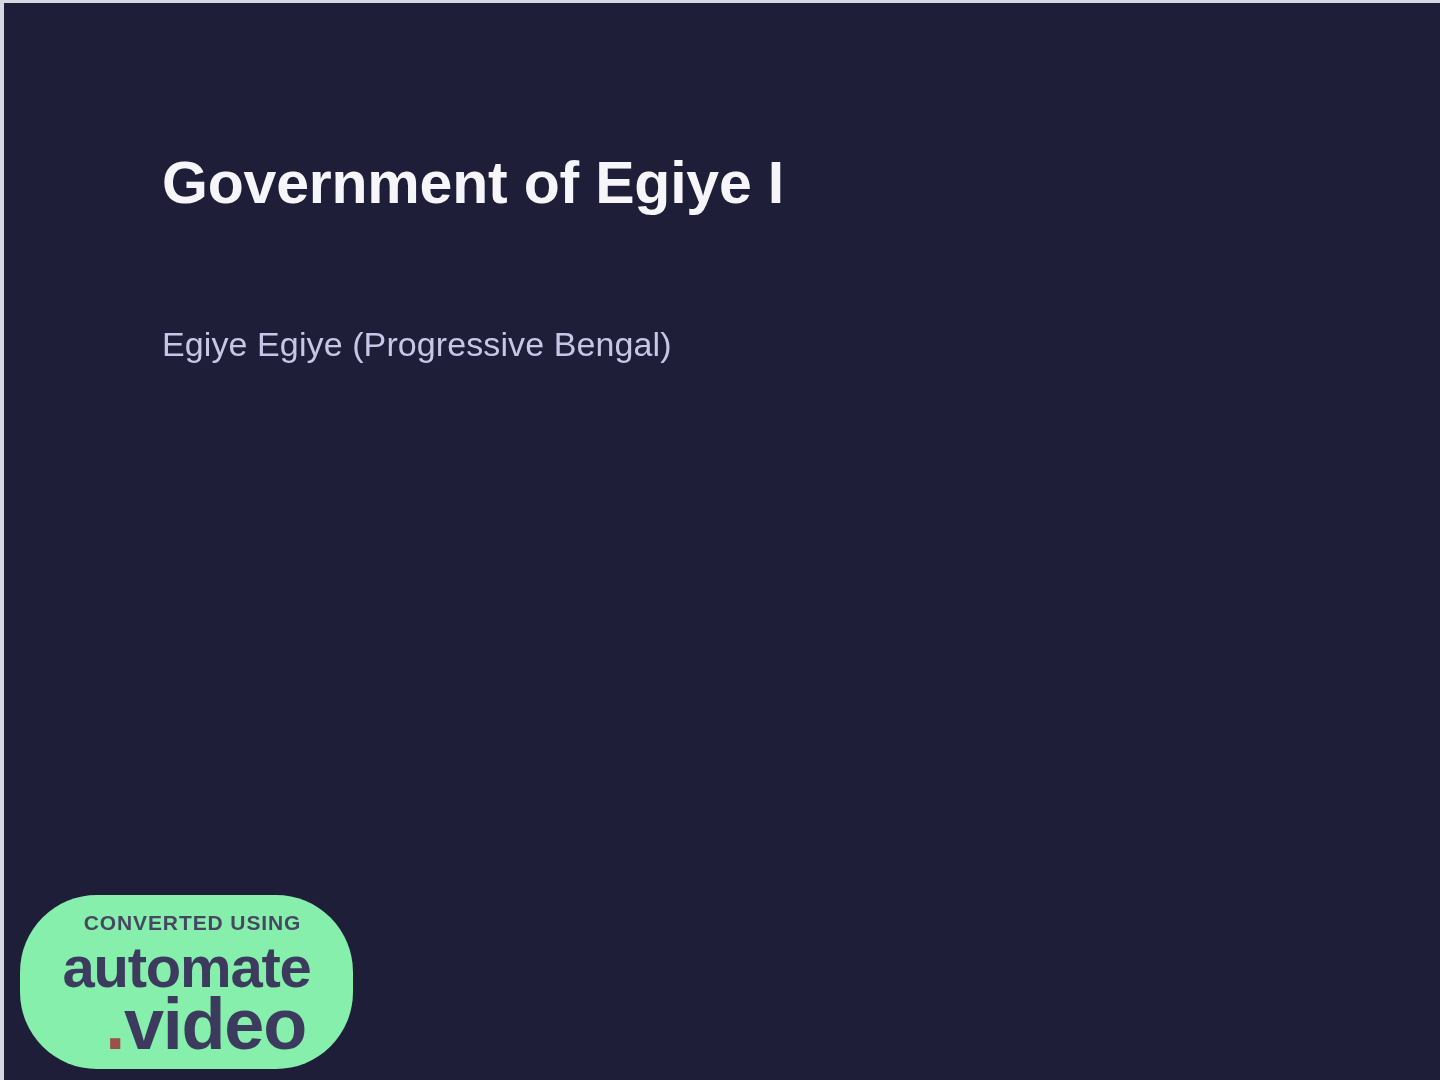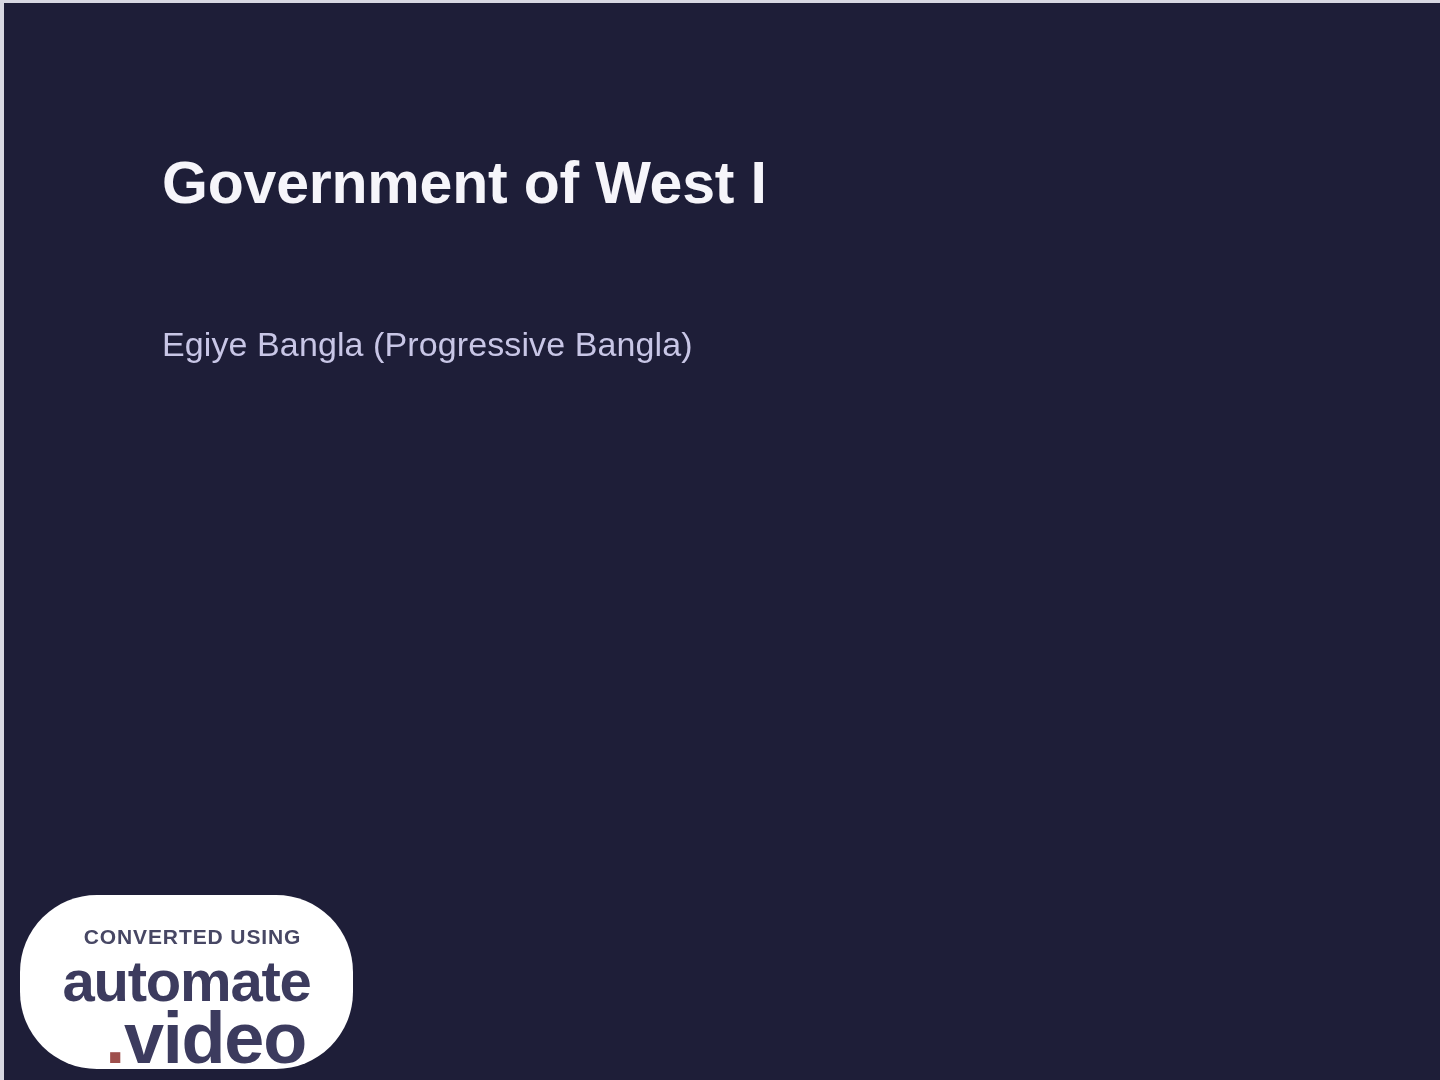--- a/index.html
+++ b/index.html
@@ -73,24 +73,24 @@
     white-space: pre;
   }
 
   
   .watermark {
     position: absolute;
     left: 20px;
     top: 895px;
     width: 333px;
     height: 174px;
-    background: #ffffff;
+    background: #86efac;
     border-radius: 77px;
     box-sizing: border-box;
-    padding: 24px 30px 12px 30px;
+    padding: 10px 30px 12px 30px;
   }
 
   .wm-kicker {
     text-align: center;
     font-size: 21px;
     font-weight: bold;
     letter-spacing: 0.9px;
     color: #474764;
     line-height: 1.0;
     padding-top: 7px;
@@ -125,22 +125,22 @@
 </style>
 </head>
 <body>
 
 <div class="slide">
 
   <div class="edge-top"></div>
   <div class="edge-left"></div>
 
   <div class="text-block">
-    <h1 class="slide-title">Government of West I</h1>
-    <p class="slide-subtitle">Egiye Bangla (Progressive Bangla)</p>
+    <h1 class="slide-title">Government of Egiye I</h1>
+    <p class="slide-subtitle">Egiye Egiye (Progressive Bengal)</p>
   </div>
 
   <div class="watermark">
     <div class="wm-kicker">CONVERTED USING</div>
     <div class="wm-automate">automate</div>
     <div class="wm-video"><span class="wm-dot">.</span><span>video</span></div>
   </div>
 
 </div>
 

